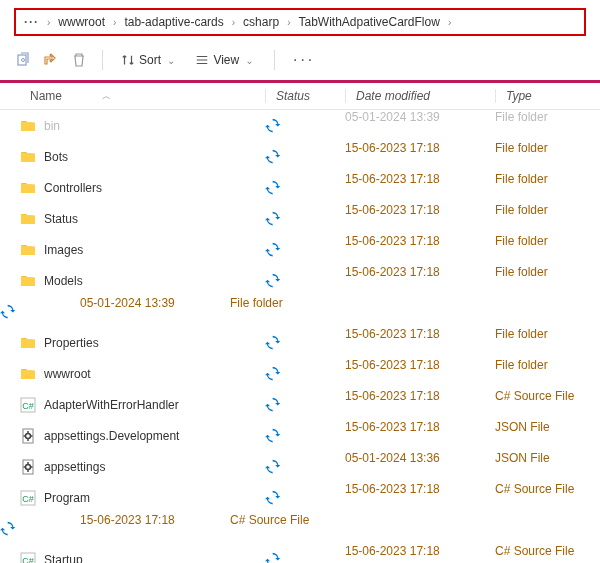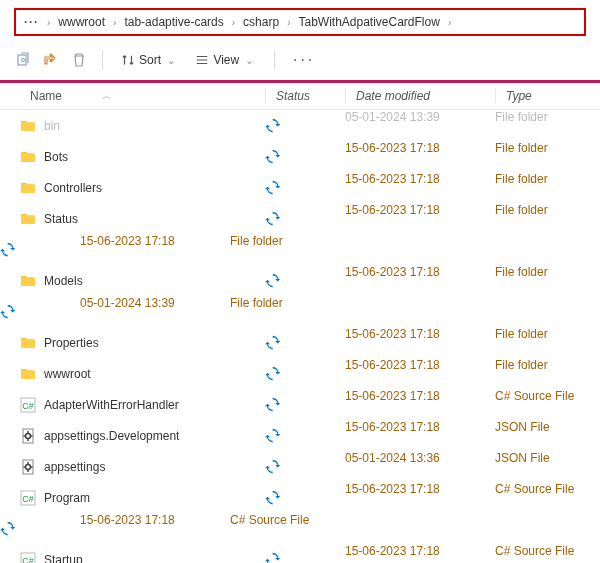--- a/index.html
+++ b/index.html
@@ -142,20 +142,26 @@
       </div>
       <div class="col-status">
         <svg class="sync">
           <use href="#ico-sync"></use>
         </svg>
       </div>
       <div class="col-date">15-06-2023 17:18</div>
       <div class="col-type">File folder</div>
     </div>
     <div class="row">
+      <div class="col-name">
+        <svg class="icon">
+          <use href="#ico-folder"></use>
+        </svg>
+        <span class="label">Images</span>
+      </div>
       <div class="col-status">
         <svg class="sync">
           <use href="#ico-sync"></use>
         </svg>
       </div>
       <div class="col-date">15-06-2023 17:18</div>
       <div class="col-type">File folder</div>
     </div>
     <div class="row">
       <div class="col-name">

